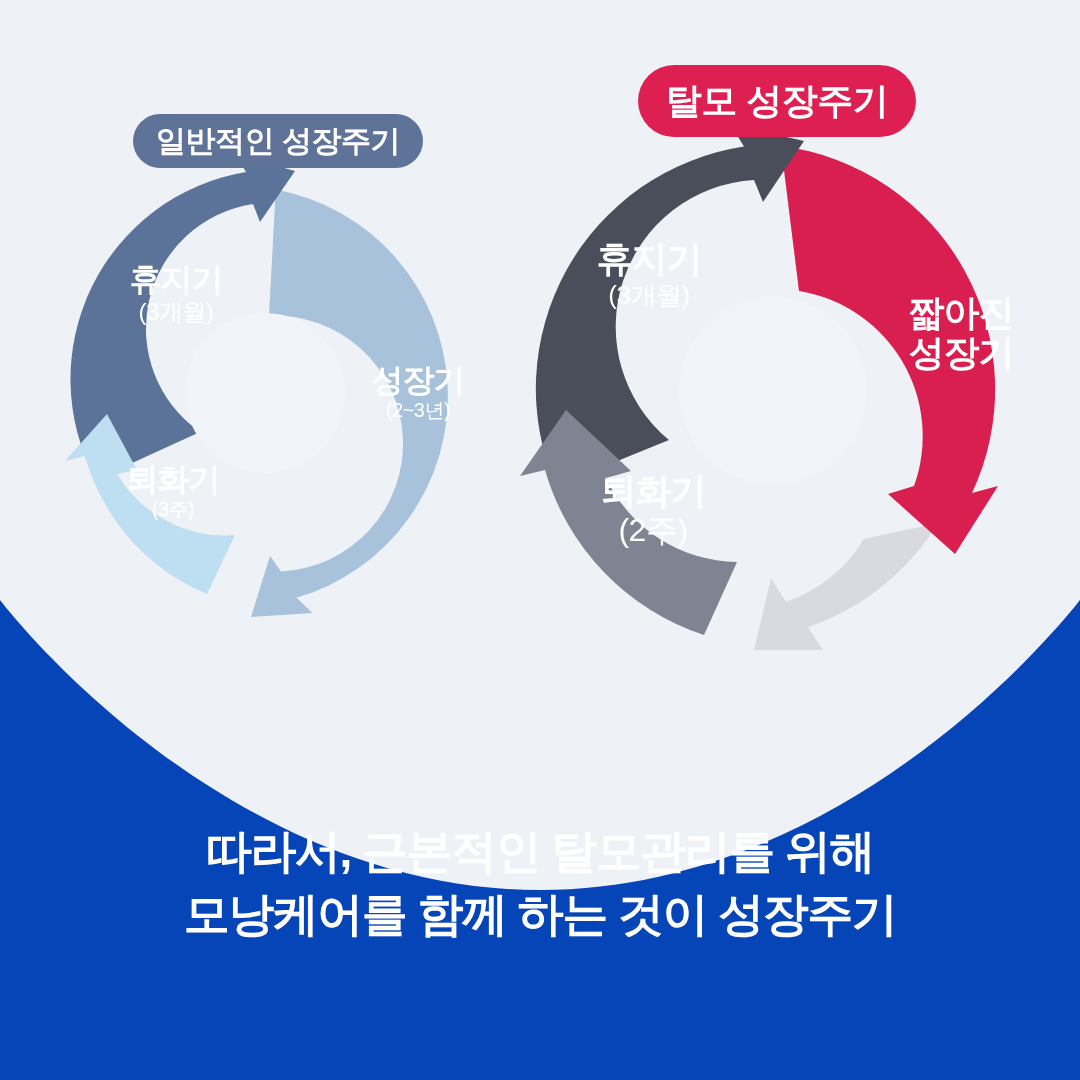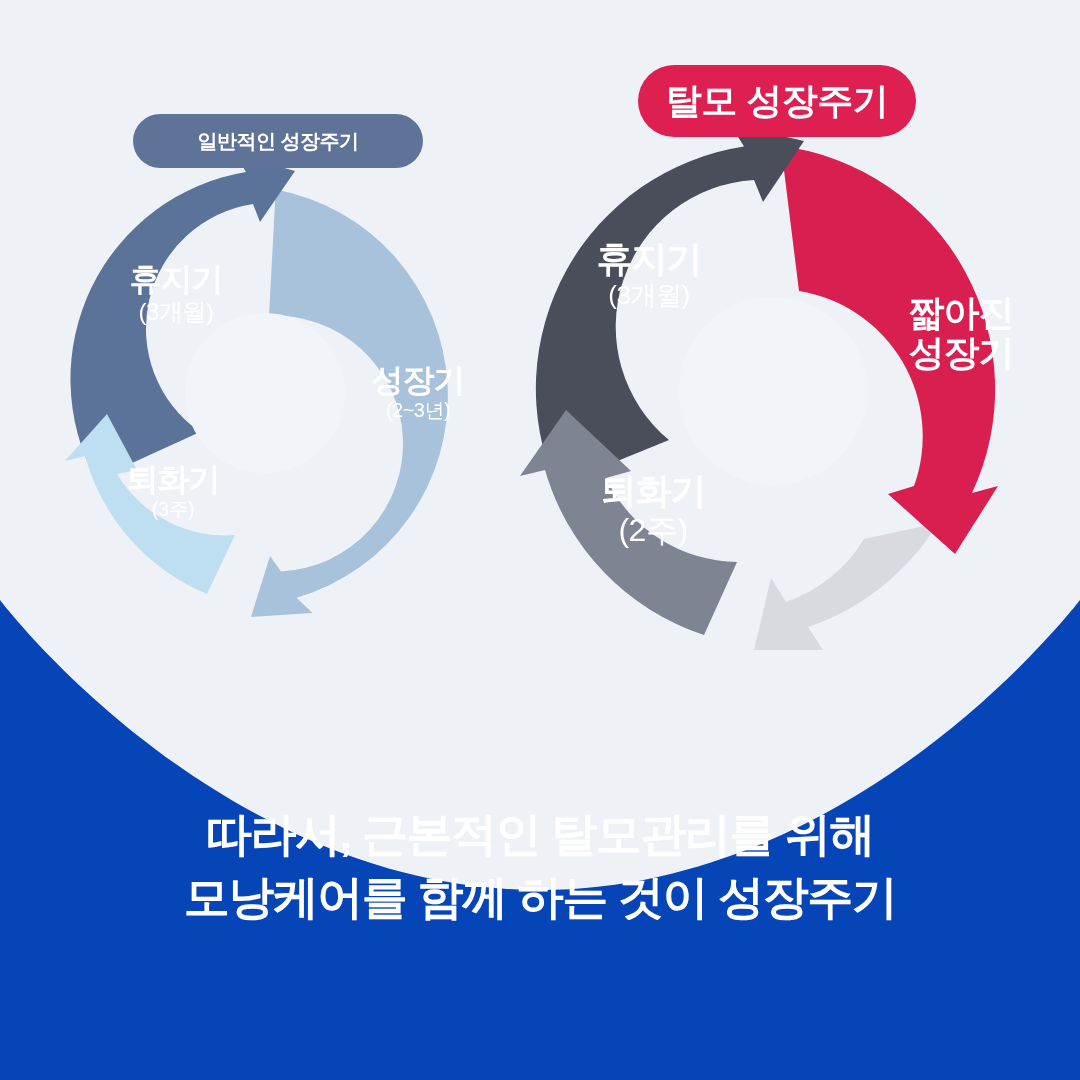--- a/index.html
+++ b/index.html
@@ -52,21 +52,21 @@
     font-weight: bold;
     letter-spacing: -0.5px;
     white-space: nowrap;
   }
   #badge-normal {
     left: 133px;
     top: 114px;
     width: 290px;
     height: 54px;
     background: #5f7399;
-    font-size: 20px;
+    font-size: 30px;
   }
   #badge-loss {
     left: 638px;
     top: 44px;
     width: 278px;
     height: 72px;
     background: #de1f52;
     font-size: 36px;
     margin-top: 21px;
   }
@@ -114,21 +114,21 @@
   #lbl-l-anagen .main { font-size: 36px; line-height: 1.12; }
 
   #lbl-l-catagen { left: 582px; top: 472px; width: 142px; }
   #lbl-l-catagen .main { font-size: 36px; }
   #lbl-l-catagen .sub  { font-size: 32px; }
 
   
   #caption {
     position: absolute;
     left: 0;
-    top: 803px;
+    top: 820px;
     width: 1080px;
     text-align: center;
     color: #ffffff;
     font-weight: bold;
     font-size: 46px;
     line-height: 1.38;
     letter-spacing: -1.5px;
   }
   #caption .cap-line { display: block; }
 </style>

